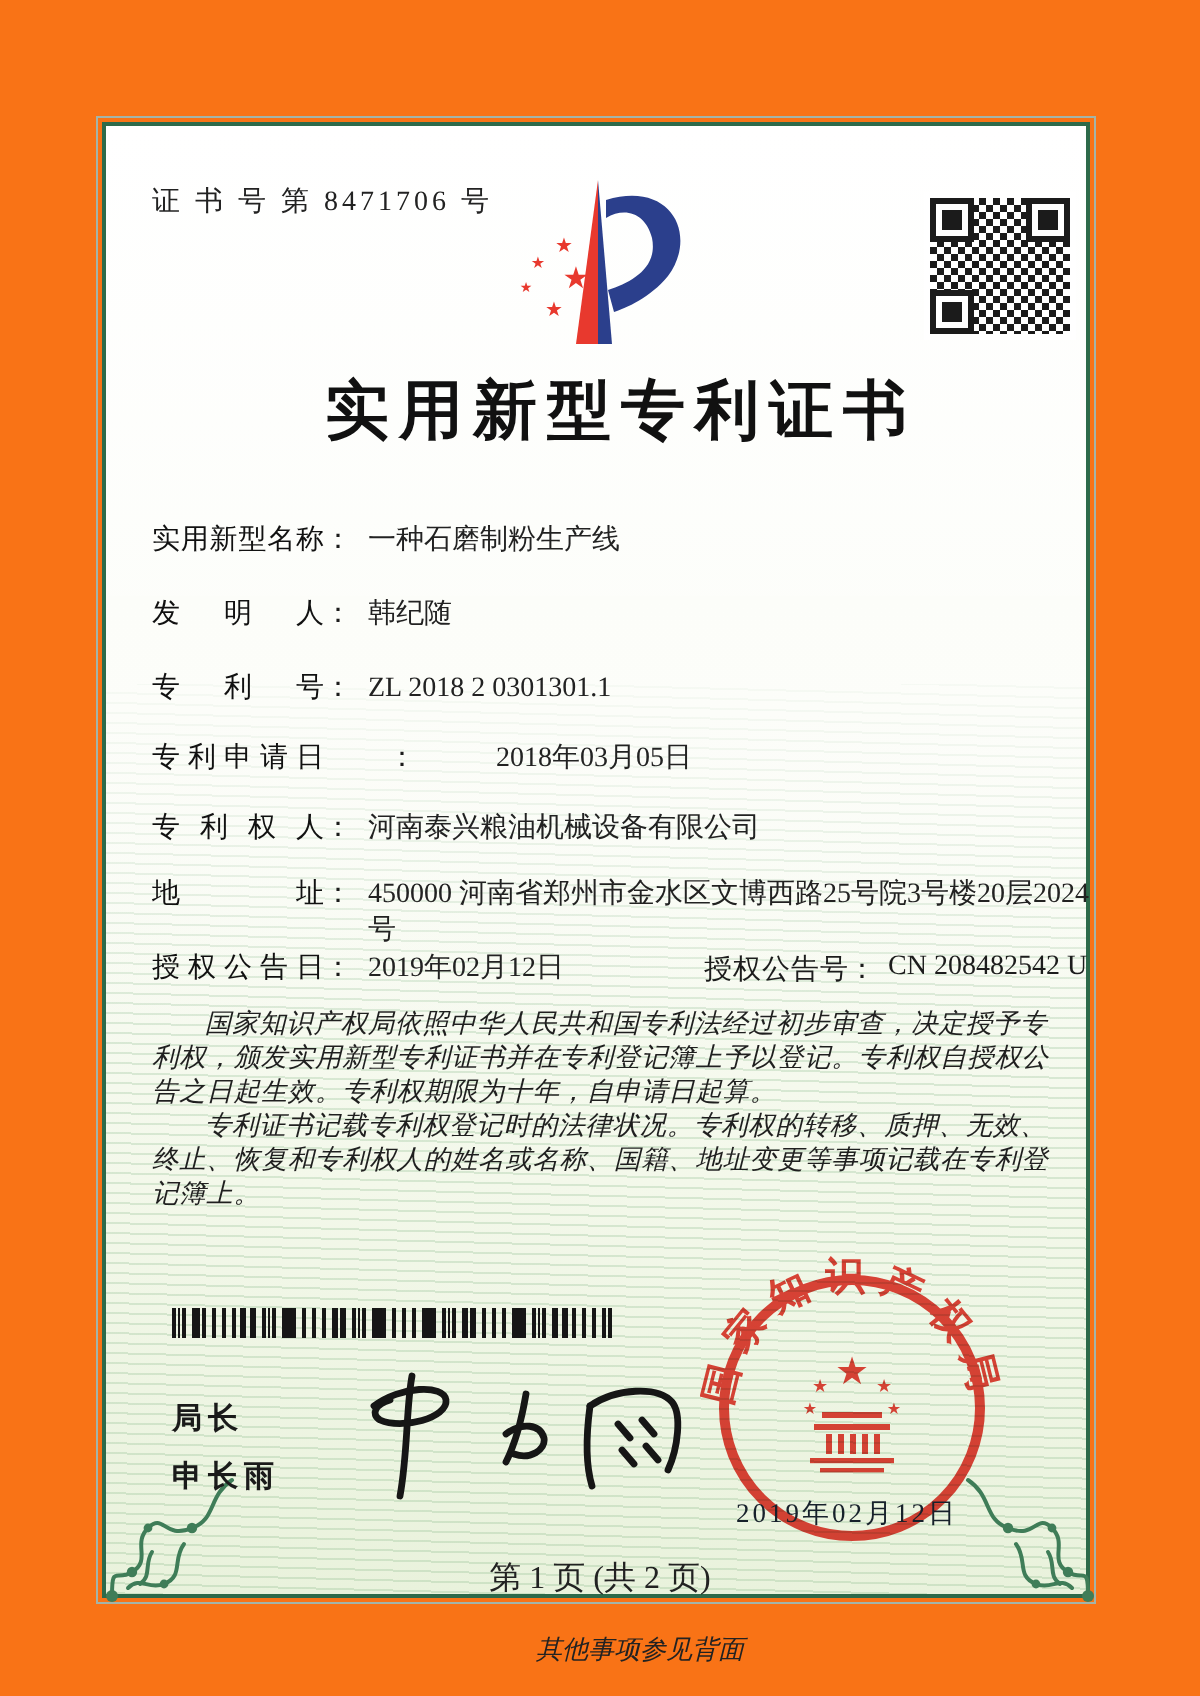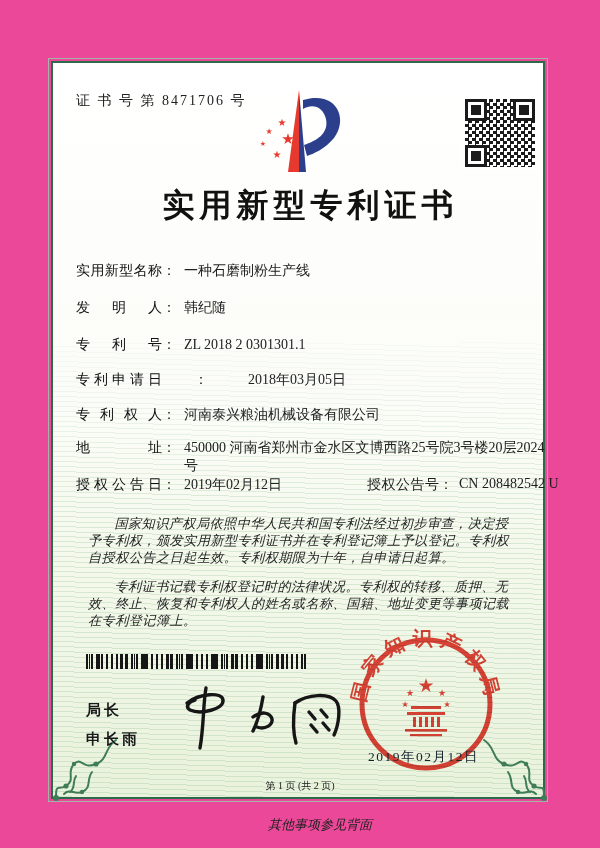--- a/index.html
+++ b/index.html
@@ -1,18 +1,18 @@
 <!DOCTYPE html>
 <html><head>
 <meta charset="utf-8">
 <style>
   html,body{margin:0;padding:0;background:#e9e9e9;}
   .page{
     position:relative;width:600px;height:848px;margin:0 auto;
-    background:#ec4899;overflow:hidden;
+    background:#f97316;overflow:hidden;
     font-family:"Liberation Serif","DejaVu Serif",serif;color:#1c1c1c;
   }
   
   .frame{
     position:absolute;left:48px;top:58px;width:500px;height:744px;
     border:1px solid #a4b4a8;padding:2px;box-sizing:border-box;
   }
   .frame-inner{
     width:100%;height:100%;box-sizing:border-box;
     border:2px solid #2d6a4a;
@@ -46,42 +46,42 @@
     font-size:32px;font-weight:bold;letter-spacing:5px;color:#111;padding-left:21px;
   }
   
   .field{position:absolute;left:76px;display:flex;font-size:14px;line-height:18px;}
   .field .lbl{width:86px;text-align:justify;text-align-last:justify;color:#111;flex:none;}
   .field .colon{flex:none;margin-right:8px;}
   .field .val{color:#222;max-width:372px;line-height:17.5px;}
   .f1{top:262px;} .f2{top:299px;} .f3{top:336px;} .f4{top:371px;gap:32px;}
   .f5{top:406px;} .f6{top:439px;} .f7{top:476px;}
   .grant-no{position:absolute;left:352px;top:476px;display:flex;font-size:14px;}
-  .grant-no .lbl{width:72px;text-align:justify;text-align-last:justify;flex:none;margin-left:15px;}
+  .grant-no .lbl{width:72px;text-align:justify;text-align-last:justify;flex:none;}
   .grant-no .colon{flex:none;margin-right:6px;}
   
   .legal{
     position:absolute;left:76px;top:504px;width:452px;
     font-size:13.2px;line-height:16.9px;color:#1f1f1f;
     font-style:italic;letter-spacing:.4px;
   }
-  .legal p{margin:12px;text-indent:2em;}
+  .legal p{margin:0;text-indent:2em;}
   
   .barcode{
     position:absolute;left:86px;top:654px;width:220px;height:15px;
     background:
       repeating-linear-gradient(90deg,#161616 0 2px,rgba(0,0,0,0) 2px 5px),
       repeating-linear-gradient(90deg,rgba(0,0,0,0) 0 3px,#161616 3px 4px,rgba(0,0,0,0) 4px 9px),
       repeating-linear-gradient(90deg,rgba(0,0,0,0) 0 11px,#161616 11px 14px,rgba(0,0,0,0) 14px 23px);
   }
   .signer{position:absolute;left:86px;top:696px;font-size:15px;font-weight:bold;color:#1a1a1a;line-height:29px;letter-spacing:3px;z-index:4;}
   .signature{position:absolute;left:168px;top:672px;width:190px;height:85px;z-index:4;}
   .seal{position:absolute;left:350px;top:628px;width:152px;height:152px;z-index:5;opacity:.93;mix-blend-mode:multiply;}
   .seal-date{position:absolute;left:368px;top:748px;font-size:13.5px;color:#17212b;letter-spacing:1.5px;z-index:6;}
-  .page-no{position:absolute;left:0;right:0;top:779px;text-align:center;font-size:10px;color:#222;z-index:4;}
+  .page-no{position:absolute;left:0;right:0;top:779px;text-align:center;font-size:16px;color:#222;z-index:4;}
   .back-note{position:absolute;left:0;right:0;top:816px;text-align:center;font-size:13px;font-style:italic;color:#222;padding-left:40px;}
 </style>
 </head>
 <body>
 
 <div class="page">
 
   <div class="frame">
     <div class="frame-inner">
       <div class="guilloche"></div>

